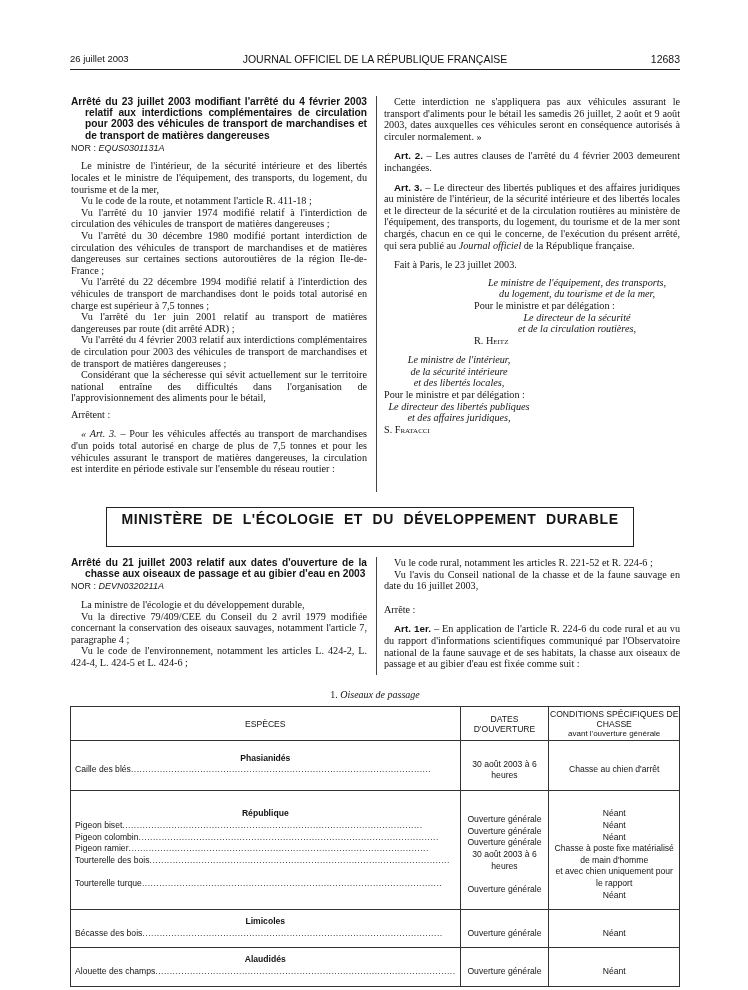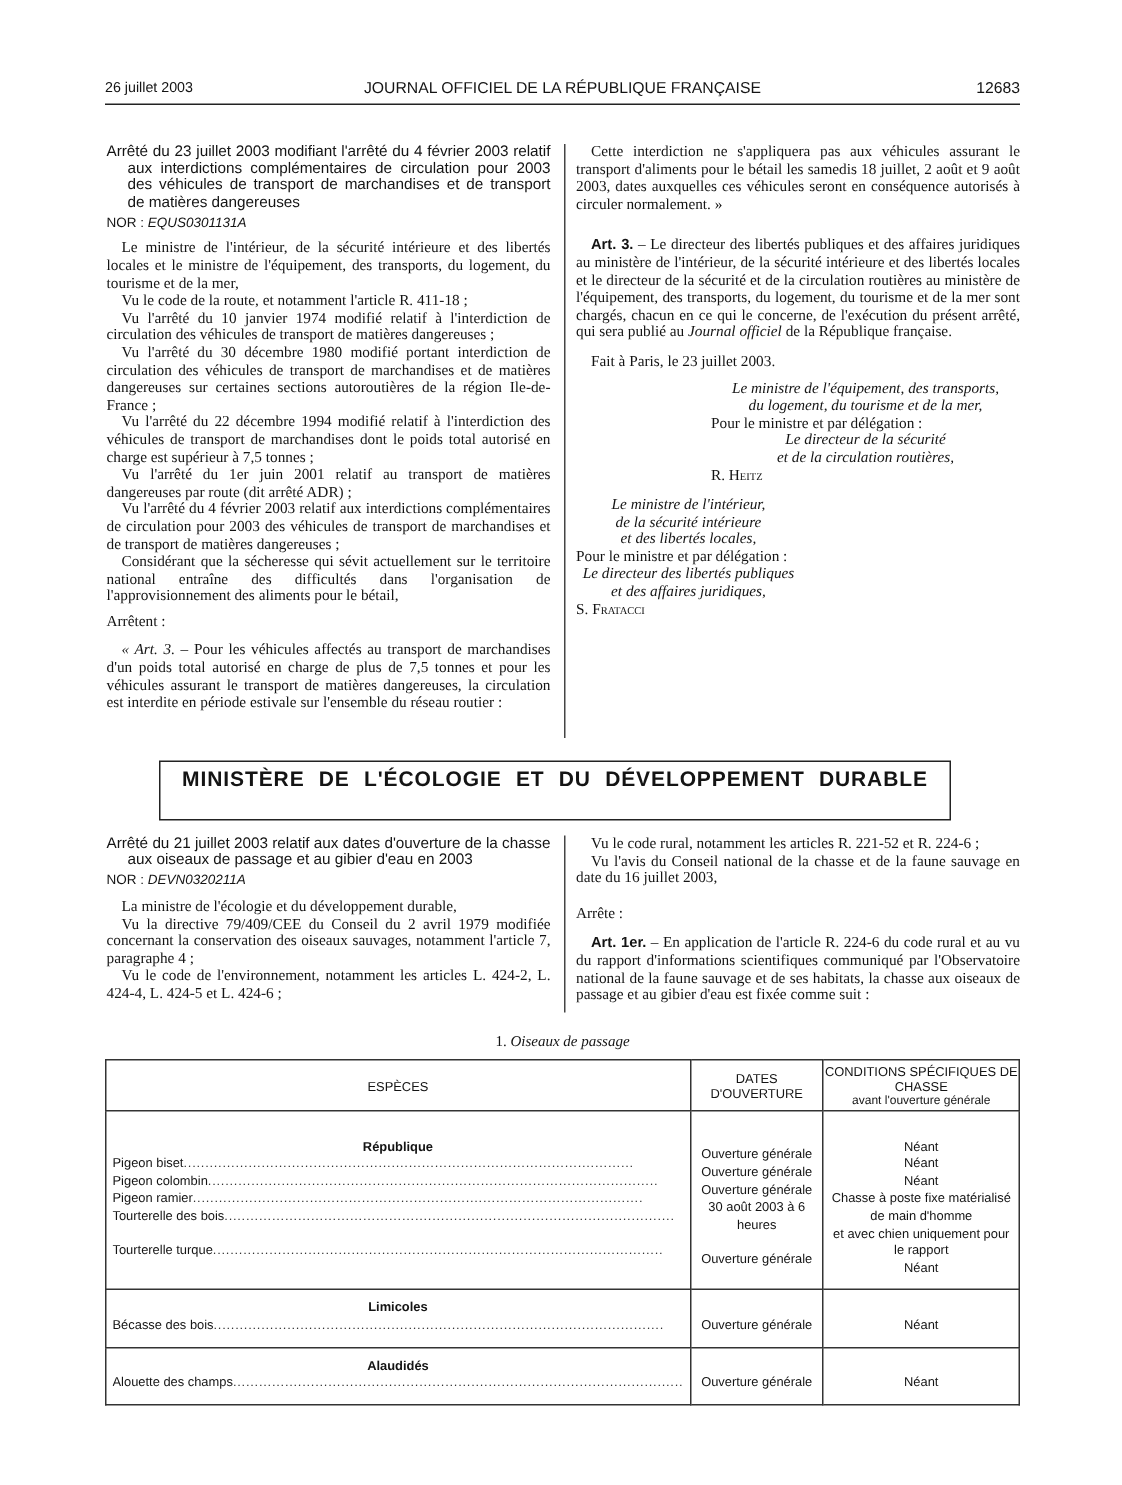--- a/index.html
+++ b/index.html
@@ -13,21 +13,21 @@
     .running-head .rh-page { position: absolute; right: 0; top: 0; font-size: 10.5px; }
     .head-rule { position: absolute; top: 69px; left: 70px; width: 610px; border-top: 1px solid #222; }
 
     .col { position: absolute; font-size: 10.2px; line-height: 11.6px; text-align: justify; }
     .col-left-top { left: 71px; top: 96px; width: 296px; }
     .col-right-top { left: 384px; top: 96px; width: 296px; }
     .col-left-bot { left: 71px; top: 557px; width: 296px; }
     .col-right-bot { left: 384px; top: 557px; width: 296px; }
     .col-divider { position: absolute; left: 376px; border-left: 1px solid #444; }
 
-    .arrete-title { font-family: "Liberation Sans", "DejaVu Sans", sans-serif; font-weight: normal; font-size: 10.2px; line-height: 11.2px; text-align: justify; padding-left: 14px; text-indent: -14px; margin: 0 0 2px 0; }
+    .arrete-title { font-family: "Liberation Sans", "DejaVu Sans", sans-serif; font-weight: bold; font-size: 10.2px; line-height: 11.2px; text-align: justify; padding-left: 14px; text-indent: -14px; margin: 0 0 2px 0; }
     .nor { text-align: left; font-family: Liberation Sans, sans-serif; font-size: 9px; margin: 2px 0 6px 0; }
     .nor i { font-style: italic; }
     p { margin: 0; }
     .para { text-indent: 10px; }
     .center { text-align: left; }
     .art-lbl { font-family: "Liberation Sans", "DejaVu Sans", sans-serif; font-weight: bold; font-size: 9.8px; }
     .gap { height: 8px; }
     .sig { font-style: italic; text-align: center; }
     .sc { font-variant: small-caps; }
 
@@ -75,22 +75,23 @@
   <p class="para">Vu l'arrêté du 4 février 2003 relatif aux interdictions complémentaires de circulation pour 2003 des véhicules de transport de marchandises et de transport de matières dangereuses ;</p>
   <p class="para">Considérant que la sécheresse qui sévit actuellement sur le territoire national entraîne des difficultés dans l'organisation de l'approvisionnement des aliments pour le bétail,</p>
   <div style="height:5px"></div>
   <p class="center">Arrêtent :</p>
   <div style="height:4px"></div>
   <div style="height:4px"></div>
   <p class="para"><i>« Art. 3.</i><span> – Pour les véhicules affectés au transport de marchandises d'un poids total autorisé en charge de plus de 7,5 tonnes et pour les véhicules assurant le transport de matières dangereuses, la circulation est interdite en période estivale sur l'ensemble du réseau routier :</span></p>
 </div>
 
 <div class="col col-right-top">
-  <p class="para">Cette interdiction ne s'appliquera pas aux véhicules assurant le transport d'aliments pour le bétail les samedis 18 juillet, 2 août et 9 août 2003, dates auxquelles ces véhicules seront en conséquence autorisés à circuler normalement. »</p>
+  <p class="para">Cette interdiction ne s'appliquera pas aux véhicules assurant le transport d'aliments pour le bétail les samedis 26 juillet, 2 août et 9 août 2003, dates auxquelles ces véhicules seront en conséquence autorisés à circuler normalement. »</p>
   <div class="gap"></div>
+  <p class="para"><span class="art-lbl">Art. 2.</span><span> – Les autres clauses de l'arrêté du 4 février 2003 demeurent inchangées.</span></p>
   <div class="gap"></div>
   <p class="para"><span class="art-lbl">Art. 3.</span><span> – Le directeur des libertés publiques et des affaires juridiques au ministère de l'intérieur, de la sécurité intérieure et des libertés locales et le directeur de la sécurité et de la circulation routières au ministère de l'équipement, des transports, du logement, du tourisme et de la mer sont chargés, chacun en ce qui le concerne, de l'exécution du présent arrêté, qui sera publié au </span><i>Journal officiel</i><span> de la République française.</span></p>
   <div class="gap"></div>
   <p class="para">Fait à Paris, le 23 juillet 2003.</p>
   <div style="height:6px"></div>
   <div style="margin-left:90px;text-align:center;">
     <div class="sig">Le ministre de l'équipement, des transports,</div>
     <div class="sig">du logement, du tourisme et de la mer,</div>
     <div class="center">Pour le ministre et par délégation :</div>
     <div class="sig">Le directeur de la sécurité</div>
@@ -142,20 +143,40 @@
       <th class="c1">ESPÈCES</th>
       <th class="c2">DATES D'OUVERTURE</th>
       <th class="c3">
         <span>CONDITIONS SPÉCIFIQUES DE CHASSE</span>
         <span class="sub">avant l'ouverture générale</span>
       </th>
     </tr>
   </thead>
   <tbody>
 
+    <tr style="height:45px;">
+      <td>
+        <div class="cell-lines">
+          <div class="family">Phasianidés</div>
+          <div class="species">Caille des blés</div>
+        </div>
+      </td>
+      <td>
+        <div class="centered-lines">
+            <div>&nbsp;</div>
+            <div>30 août 2003 à 6 heures</div>
+          </div>
+      </td>
+      <td>
+        <div class="centered-lines">
+            <div>&nbsp;</div>
+            <div>Chasse au chien d'arrêt</div>
+          </div>
+      </td>
+    </tr>
 
     <tr style="height:92px;">
       <td>
         <div class="cell-lines">
           <div class="family">République</div>
           <div class="species">Pigeon biset</div>
           <div class="species">Pigeon colombin</div>
           <div class="species">Pigeon ramier</div>
           <div class="species">Tourterelle des bois</div>
           <div>&nbsp;</div>

